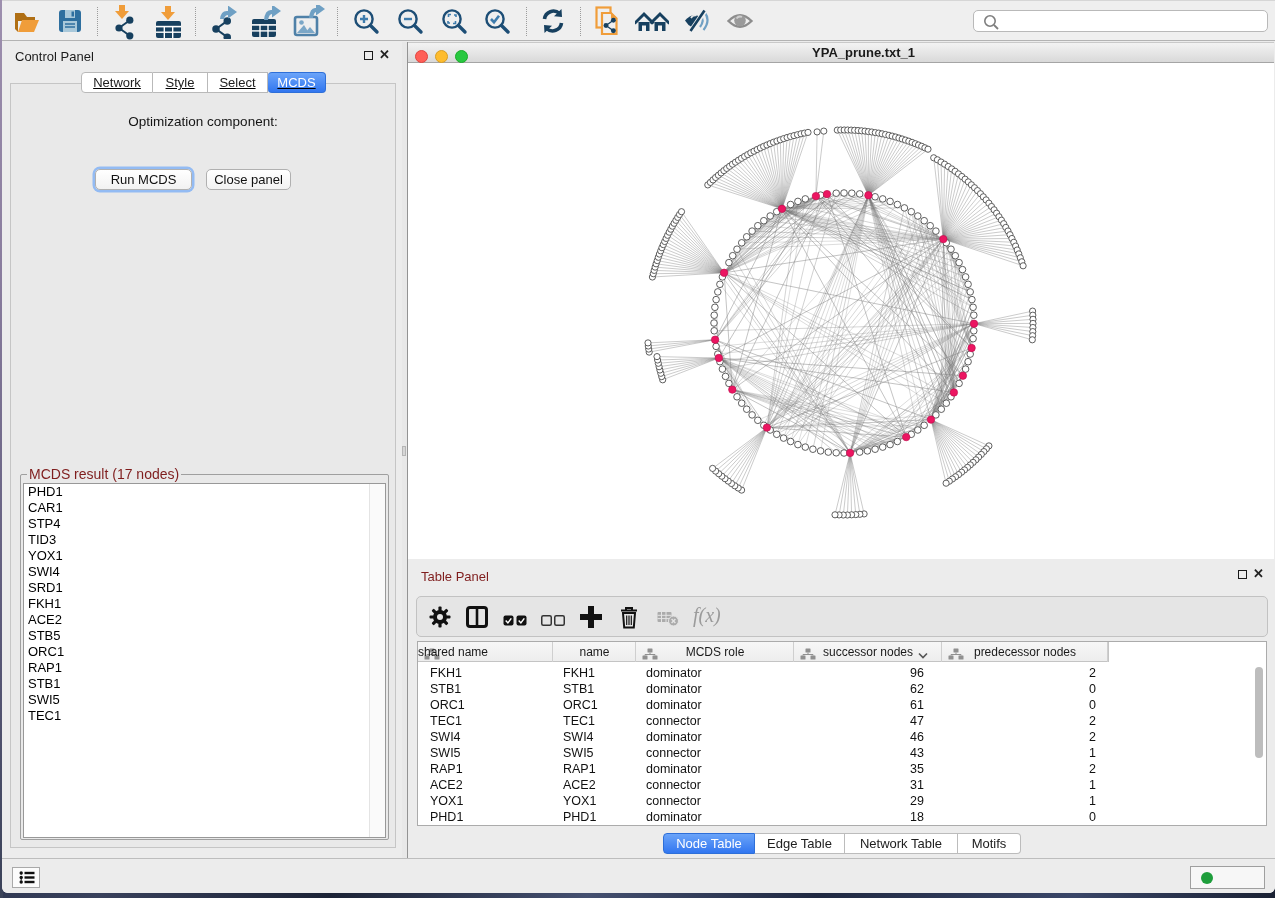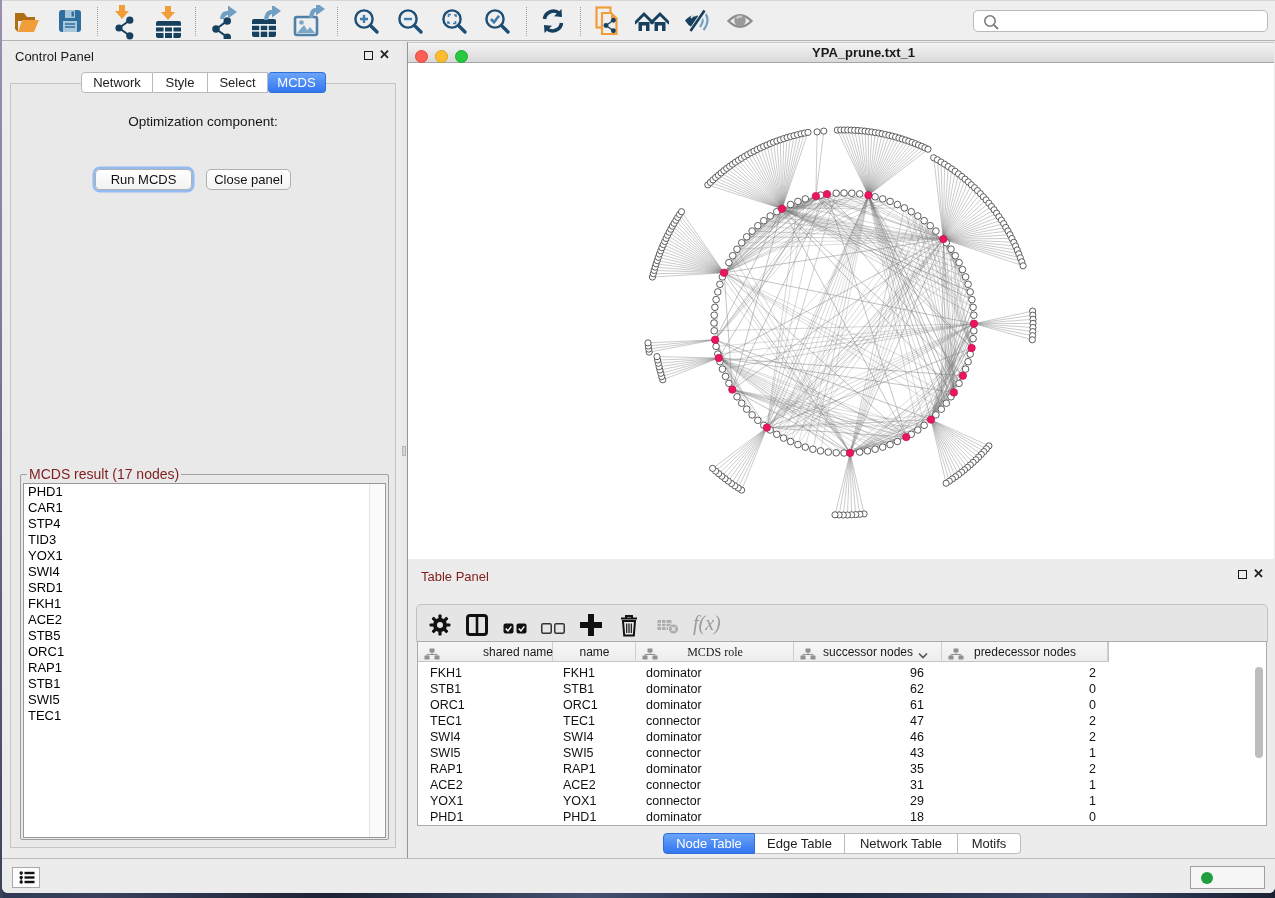--- a/index.html
+++ b/index.html
@@ -16,21 +16,21 @@
   border-top:1px solid #d6d6d6; border-bottom:1px solid #b3b3b3; }
 .tsep { position:absolute; top:6px; height:29px; width:0; border-left:1px dotted #9c9c9c; }
 .ticon { position:absolute; top:4px; }
 #searchbox { position:absolute; left:971px; top:9px; width:295px; height:22px; background:#fff;
   border:1px solid #b9b9b9; border-radius:5px; }
 
 #cp-title { position:absolute; left:13px; top:49px; font-size:13px; color:#1c1c1c; }
 .winbtn { position:absolute; top:51px; font-size:12px; color:#222; }
 #cp-body { position:absolute; left:8px; top:83px; width:386px; height:765px;
   background:#e9e9e9; border:1px solid #c5c5c5; }
-.tabs { position:absolute; display:flex; }
+.tabs { position:absolute; display:flex;text-decoration:underline; }
 .tab { height:21px; line-height:20px; font-size:13px; color:#202020; background:#fff;
   border:1px solid #b9b9b9; border-left:none; padding:0; text-align:center; }
 .tab.first { border-left:1px solid #b9b9b9; border-radius:4px 0 0 4px; }
 .tab.last { border-radius:0 4px 4px 0; }
 .tab.sel { background:linear-gradient(#6ba4f9,#3176f0); color:#fff; border-color:#2e6fd8; border-radius:4px; }
 #optlabel { position:absolute; left:8px; top:114px; width:386px; text-align:center; font-size:13.5px; color:#141414; }
 #combo { position:absolute; left:45px; top:136px; width:312px; height:21px; background:#fff;
   border:1px solid #b1b1b1; border-radius:4px; font-size:13.5px; color:#111; line-height:19px; padding-left:12px; }
 #combobtn { position:absolute; right:-1px; top:-1px; width:17px; height:21px; border-radius:0 4px 4px 0;
   background:linear-gradient(#6ca6fa,#2f76f1); color:#fff; }
@@ -53,21 +53,21 @@
 #nettitle { position:absolute; left:0; top:0; width:866px; height:21px;
   background:linear-gradient(#f3f3f3,#d9d9d9); border-bottom:1px solid #a5a5a5; border-top:1px solid #c9c9c9;
   font-size:13px; color:#1a1a1a; line-height:20px; font-weight:bold; }
 #nettitletext { position:absolute; left:404px; top:0; width:200px; text-align:left; }
 .light { position:absolute; top:7px; width:13px; height:13px; border-radius:50%; }
 #netcanvas { position:absolute; left:0; top:22px; width:866px; height:495px; background:#fff; }
 
 #tablepanel { position:absolute; left:406px; top:559px; width:867px; height:299px; background:#ececec; }
 #tp-title { position:absolute; left:13px; top:10px; font-size:13px; color:#7f1d1d; }
 #tp-toolbar { position:absolute; left:8px; top:37px; width:852px; height:41px; background:#e5e5e5;
-  border:1px solid #c2c2c2; border-radius:5px;margin-top:8px; }
+  border:1px solid #c2c2c2; border-radius:5px; }
 #tbl { position:absolute; left:9px; top:82px; width:850px; height:185px; background:#fff; border:1px solid #ababab; }
 #thead { position:absolute; left:0; top:0; width:691px; height:20px; background:linear-gradient(#f7f7f7,#ededed);
   border-bottom:1px solid #c4c4c4; border-right:1px solid #c4c4c4; font-size:12px; color:#1a1a1a; }
 .th { position:absolute; top:0; height:20px; border-right:1px solid #cfcfcf; text-align:center; line-height:20px; }
 .trow { position:absolute; font-size:12.5px; color:#111; height:16px; line-height:16px; width:691px; }
 .c1 { position:absolute; left:12px; }
 .c2 { position:absolute; left:145px; }
 .c3 { position:absolute; left:228px; }
 #tscroll { position:absolute; right:3px; top:25px; width:8px; height:91px; background:#bdbdbd; border-radius:4px; }
 
@@ -1085,26 +1085,26 @@
       <div id="thead">
           <div class="th" style="left:0px; width:135px;">
             <span style="position:absolute; left:6px; top:4px;"><svg width="16" height="12" viewBox="0 0 16 12" style="">
                 <g fill="#909090">
                   <rect x="5.5" y="0.5" width="5" height="4" rx="0.5"></rect>
                   <rect x="0.5" y="7.5" width="5" height="4" rx="0.5"></rect>
                   <rect x="10.5" y="7.5" width="5" height="4" rx="0.5"></rect>
                 </g>
                 <path d="M8,4.5 v2 M3,7.5 v-1 h10 v1" stroke="#909090" stroke-width="1" fill="none"></path>
               </svg></span>
-            <span style="position:absolute; left:0; top:0; width:135px; text-align:right;">shared name</span>
+            <span style="position:absolute; left:0; top:0; width:135px; text-align:left;">shared name</span>
           </div>
           <div class="th" style="left:135px; width:83px;">
             <span style="position:absolute; left:0; top:0; width:83px; text-align:center;">name</span>
           </div>
-          <div class="th" style="left:218px; width:158px;font-family:Liberation Serif, serif;">
+          <div class="th" style="left:218px; width:158px;">
             <span style="position:absolute; left:6px; top:4px;"><svg width="16" height="12" viewBox="0 0 16 12" style="">
                 <g fill="#909090">
                   <rect x="5.5" y="0.5" width="5" height="4" rx="0.5"></rect>
                   <rect x="0.5" y="7.5" width="5" height="4" rx="0.5"></rect>
                   <rect x="10.5" y="7.5" width="5" height="4" rx="0.5"></rect>
                 </g>
                 <path d="M8,4.5 v2 M3,7.5 v-1 h10 v1" stroke="#909090" stroke-width="1" fill="none"></path>
               </svg></span>
             <span style="position:absolute; left:0; top:0; width:158px; text-align:center;">MCDS role</span>
           </div>

